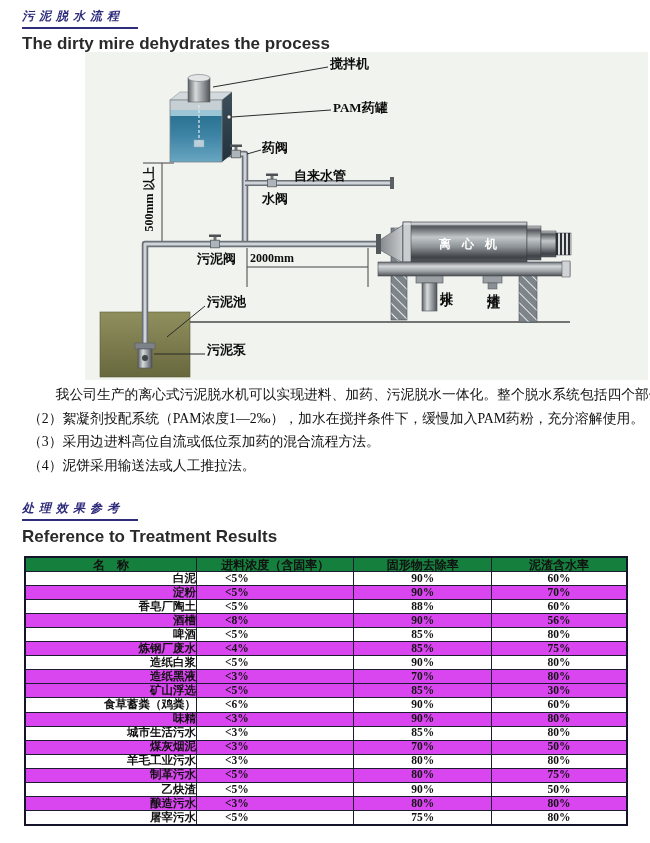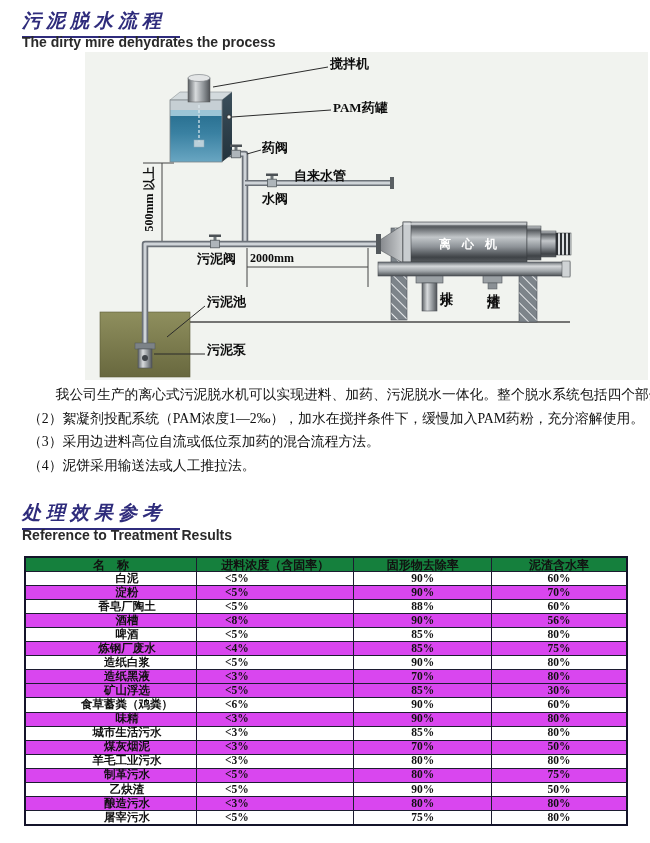--- a/index.html
+++ b/index.html
@@ -1,43 +1,43 @@
 <!DOCTYPE html>
 <html><head>
 <meta charset="utf-8">
 <style>
   html,body{margin:0;padding:0;background:#ffffff;}
   .page{position:relative;width:650px;height:843px;background:#ffffff;overflow:hidden;
         font-family:"Liberation Serif","DejaVu Serif",serif;color:#111;}
   
-  .zh-title{position:absolute;left:22px;font-weight:bold;font-size:19px;letter-spacing:5px;
+  .zh-title{position:absolute;left:22px;font-weight:bold;font-size:12px;letter-spacing:5px;
             color:#2f2c7c;border-bottom:2px solid #2f2c7c;padding:0 14px 2px 0;
             font-style:italic;white-space:nowrap;}
   .en-title{position:absolute;left:22px;font-family:"Liberation Sans","DejaVu Sans",sans-serif;
-            font-weight:bold;font-size:14px;color:#2a2a2a;white-space:nowrap;}
+            font-weight:bold;font-size:17px;color:#2a2a2a;white-space:nowrap;}
   #h1-zh{top:8px;} #h1-en{top:34px;}
   #h2-zh{top:500px;} #h2-en{top:527px;}
   
   .diagram{position:absolute;left:0;top:50px;width:650px;height:332px;}
   .diagram svg{position:absolute;left:0;top:0;}
   .dlabel{position:absolute;font-weight:bold;font-size:13px;color:#0d0d0d;white-space:nowrap;line-height:1;}
   .dim{font-size:12px;}
   .vlabel{writing-mode:vertical-rl;letter-spacing:2px;}
   .rot{transform:rotate(-90deg);text-align:center;}
   
   .desc{position:absolute;left:28px;top:383px;width:616px;font-size:13.8px;line-height:23.6px;}
   .desc p{margin:0;white-space:nowrap;}
   .desc .indent{text-indent:2em;}
   
   .rtable{position:absolute;left:24px;top:556px;width:604px;border-collapse:collapse;
           font-size:11.5px;line-height:1;}
   .rtable th,.rtable td{border:1px solid #1c1c30;height:13.05px;padding:0;font-weight:bold;}
   .rtable{border:2px solid #14142a;}
   .rtable th{background:#15803d;text-align:center;font-size:12px;}
-  .rtable td.col0{text-align:center;padding-left:32px;}
+  .rtable td.col0{text-align:right;padding-left:32px;}
   .rtable td.col1{text-align:left;padding-left:28px;font-family:"Liberation Serif",serif;}
   .rtable td.col2,.rtable td.col3{text-align:center;}
   .rtable tr.alt td{background:#d946ef;}
 </style>
 </head>
 <body>
 
 <div class="page">
 
   <div id="h1-zh" class="zh-title">污泥脱水流程</div>

